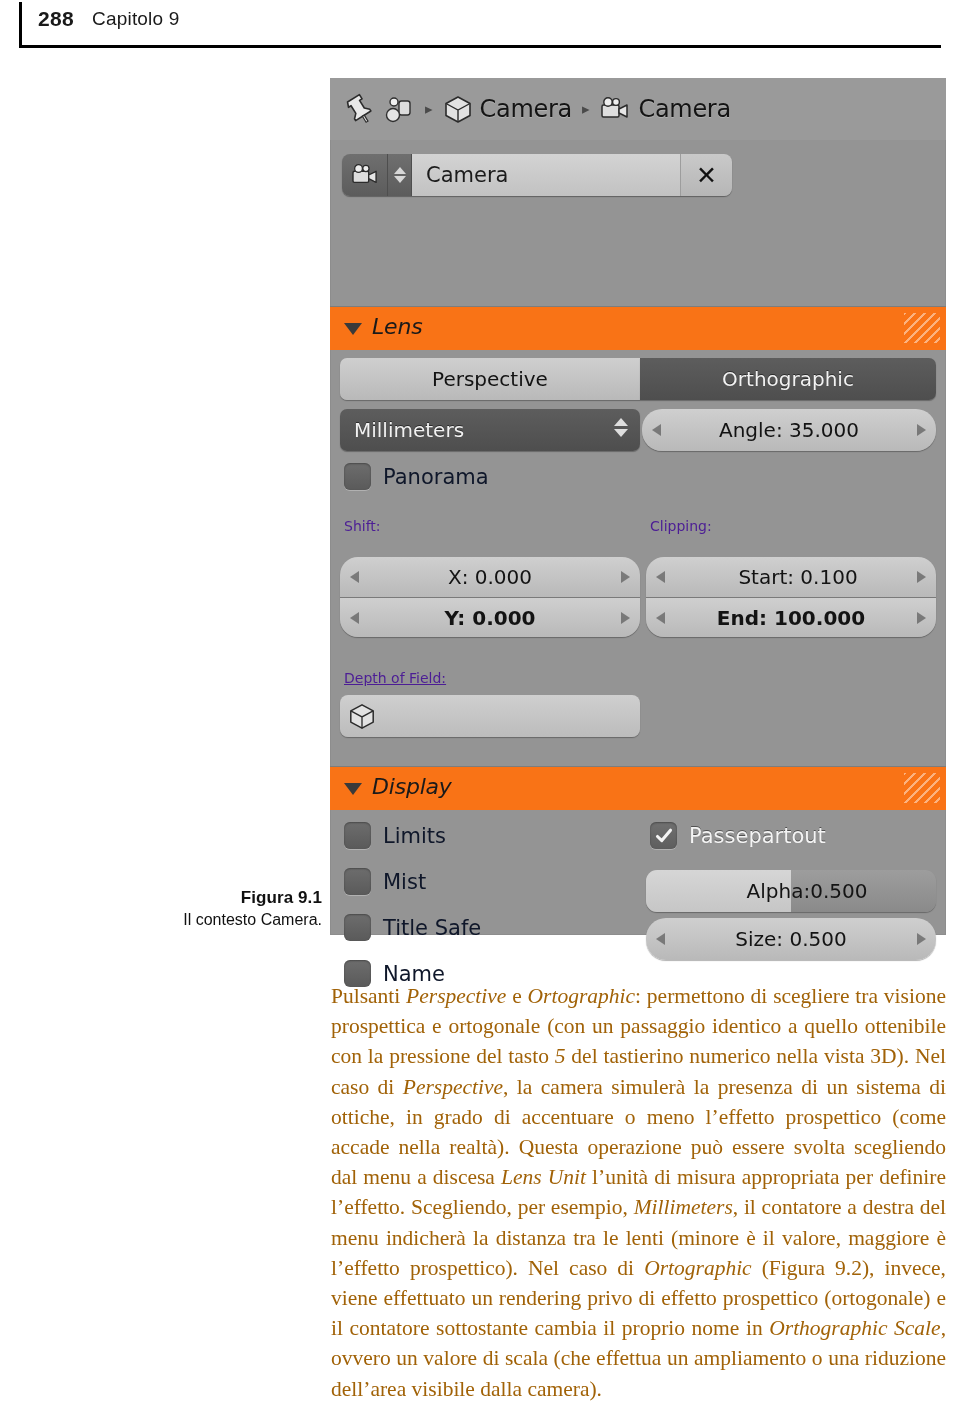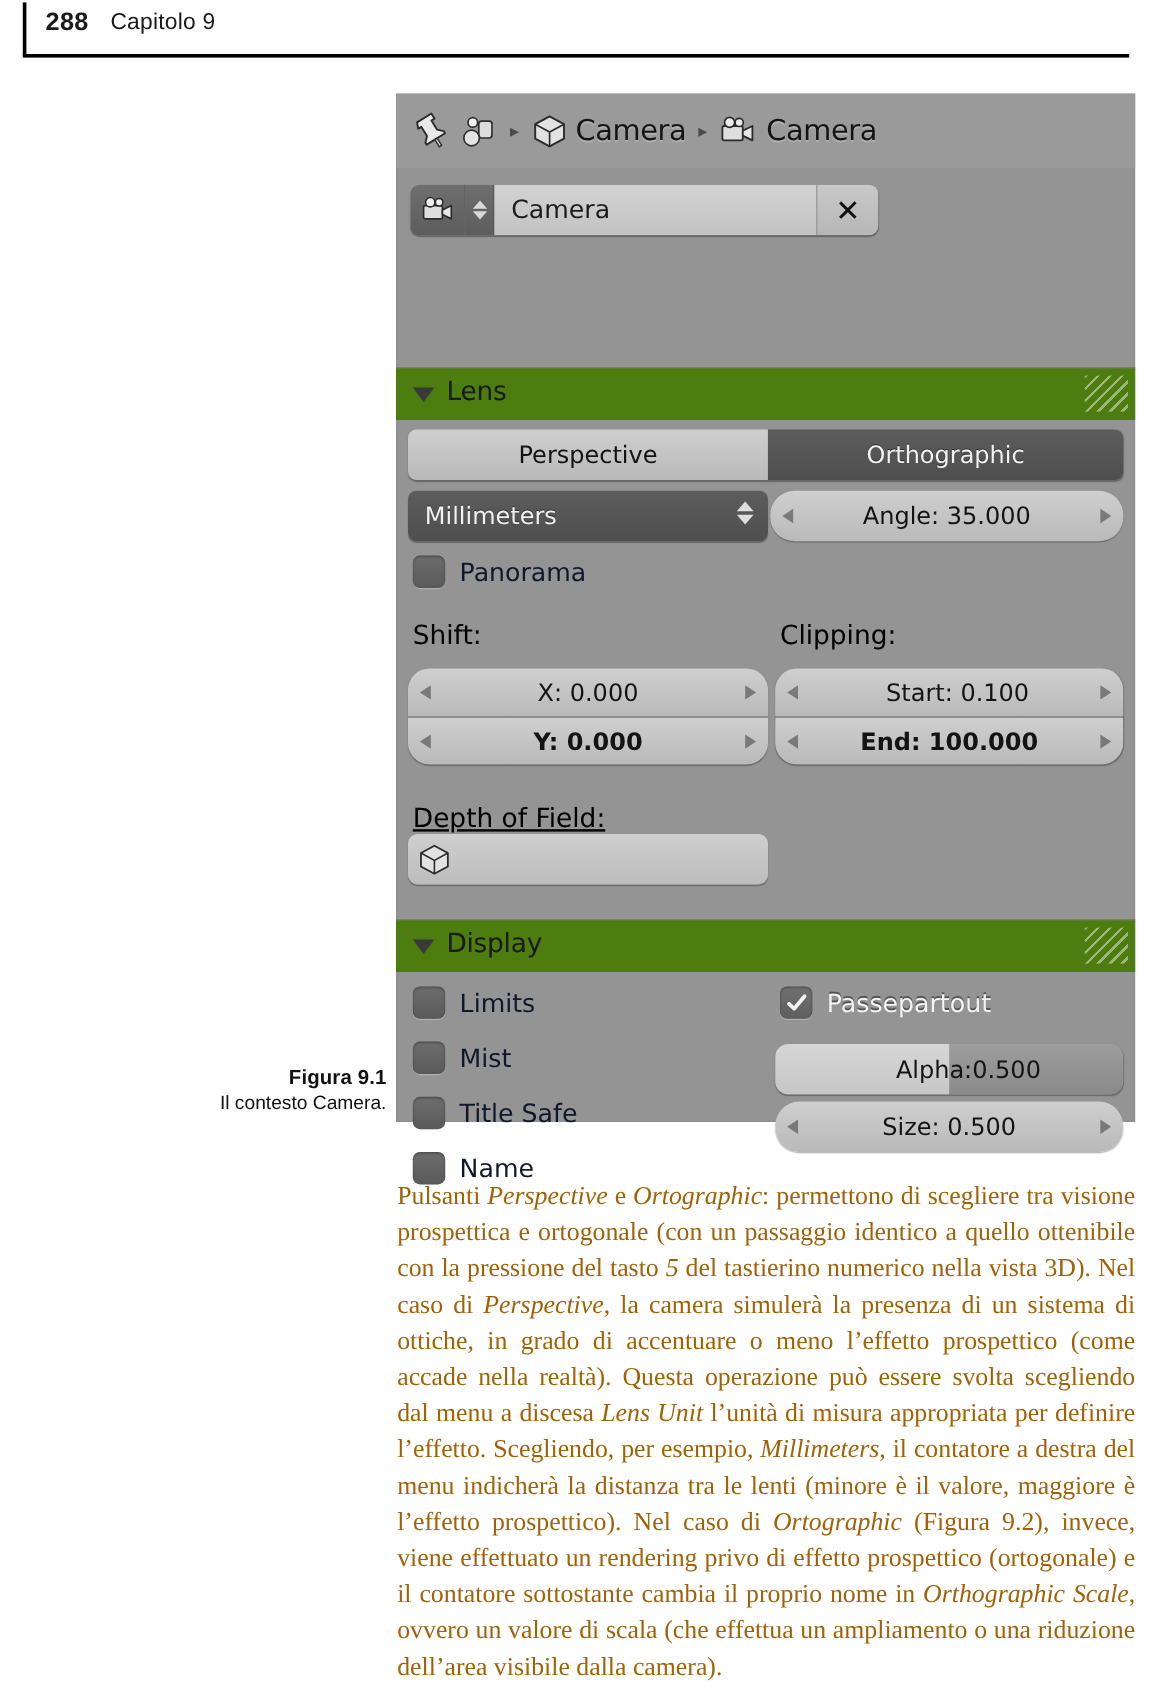--- a/index.html
+++ b/index.html
@@ -96,21 +96,22 @@
     width:52px; background:linear-gradient(#c9c9c9,#b6b6b6);
     display:flex; align-items:center; justify-content:center;
     font-size:25px; font-weight:bold; color:#111;
     border-left:1px solid #9d9d9d;
   }
 
   
   .sec{
     position:absolute; left:0; width:616px; height:44px;
     border-top:1px solid #7d7d7d;
-    background:#4d7c0f;
+    background:#f97316;
+    font-style:italic;
   }
   .sec .tri{
     position:absolute; left:14px; top:16px;
     width:0;height:0;
     border-left:9px solid transparent;border-right:9px solid transparent;
     border-top:12px solid #3a3a3a;
   }
   .sec .sec-t{
     position:absolute; left:42px; top:7px;
     font-size:22px; color:#1a1a1a; letter-spacing:-.2px;
@@ -161,21 +162,21 @@
     background:linear-gradient(#6d6d6d,#5a5a5a);
     box-shadow:0 1px 0 rgba(255,255,255,.28), inset 0 1px 2px rgba(0,0,0,.35);
     display:flex;align-items:center;justify-content:center;
   }
   .cb-box.on{ background:linear-gradient(#707070,#5e5e5e); }
   .cb-check{ width:18px;height:18px; display:block; }
   .cb-lab{ font-size:21px; color:#0f172a; }
   .cb-lab.onlab{ color:#f4f4f4; text-shadow:0 -1px 0 rgba(0,0,0,.45); }
 
   
-  .glab{ position:absolute; font-size:22px; color:#000000; }
+  .glab{ position:absolute; font-size:14px; color:#4c1d95; }
 
   
   .slider{ position:absolute; border-radius:11px; overflow:hidden;
            background:linear-gradient(#9d9d9d,#8a8a8a);
            box-shadow:0 1px 1px rgba(0,0,0,.3);}
   .slider .fill{ position:absolute; left:0; top:0; bottom:0;
            background:linear-gradient(#d6d6d6,#c6c6c6); }
   .slider .stxt{ position:absolute; inset:0; display:flex;
            align-items:center; justify-content:center; font-size:20px; color:#141414;padding-left:32px;}
 

